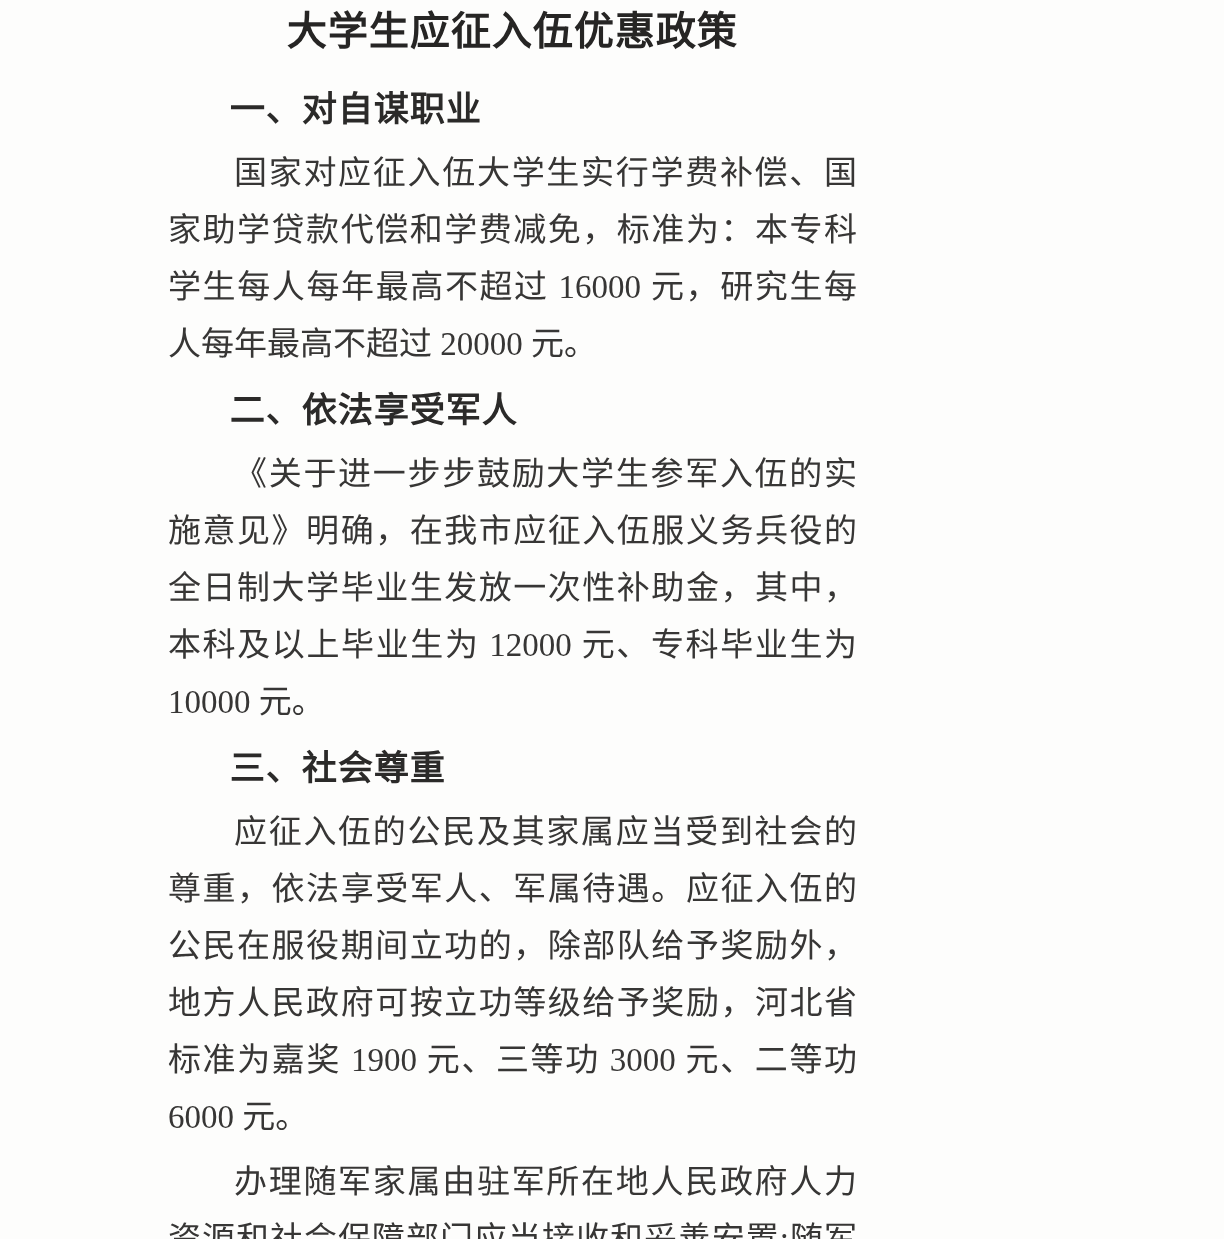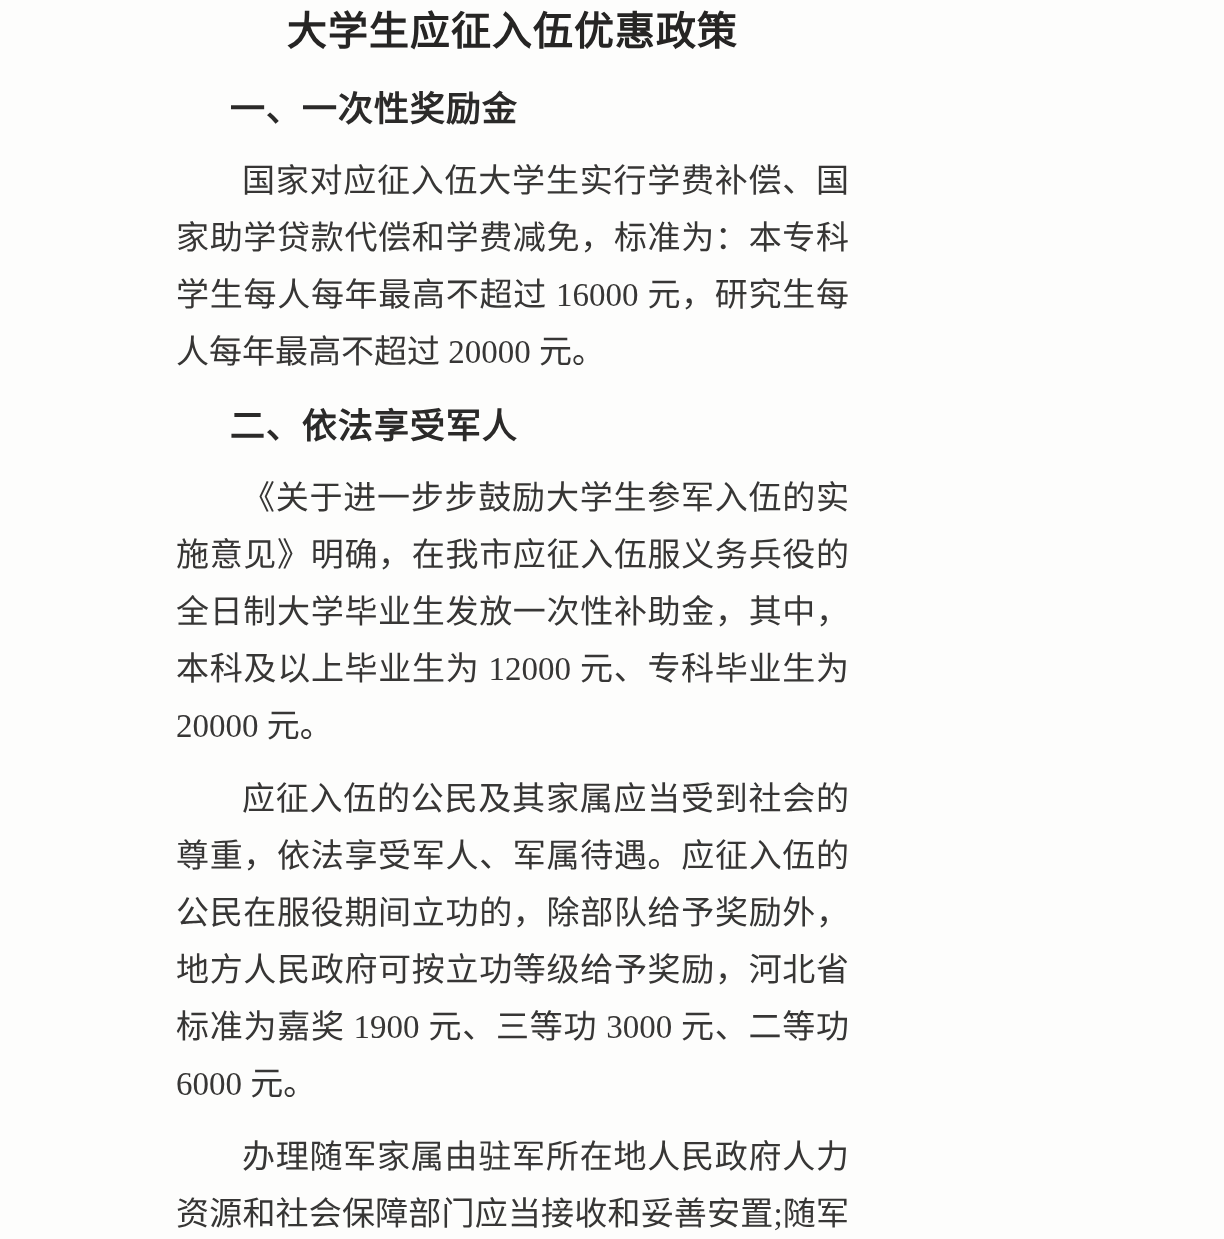--- a/index.html
+++ b/index.html
@@ -35,45 +35,46 @@
     margin: 5px 0 0 0;
     font-family: "Liberation Sans", "DejaVu Sans", sans-serif;
     font-weight: bold;
     font-size: 35px;
     line-height: 57px;
     text-indent: 2em;
     letter-spacing: 1px;
     color: #2b2a29;
   }
   .para {
-    margin: 16px;
+    margin: 8px;
     font-family: "Liberation Serif", "DejaVu Serif", serif;
     font-size: 33px;
     line-height: 57px;
     text-indent: 2em;
     text-align: justify;
     text-justify: inter-character;
     color: #373635;
   }
 </style>
 </head>
 <body>
 
 <div class="page">
 
   <h1 class="doc-title">大学生应征入伍优惠政策</h1>
 
   <section class="section">
-    <h2 class="section-heading">一、一次性奖励金</h2>
+    <h2 class="section-heading">一、对自谋职业</h2>
     <p class="para">国家对应征入伍大学生实行学费补偿、国家助学贷款代偿和学费减免，标准为：本专科学生每人每年最高不超过 16000 元，研究生每人每年最高不超过 20000 元。</p>
   </section>
 
   <section class="section">
     <h2 class="section-heading">二、依法享受军人</h2>
-    <p class="para">《关于进一步步鼓励大学生参军入伍的实施意见》明确，在我市应征入伍服义务兵役的全日制大学毕业生发放一次性补助金，其中，本科及以上毕业生为 12000 元、专科毕业生为 20000 元。</p>
+    <p class="para">《关于进一步步鼓励大学生参军入伍的实施意见》明确，在我市应征入伍服义务兵役的全日制大学毕业生发放一次性补助金，其中，本科及以上毕业生为 12000 元、专科毕业生为 10000 元。</p>
   </section>
 
   <section class="section">
+    <h2 class="section-heading">三、社会尊重</h2>
     <p class="para">应征入伍的公民及其家属应当受到社会的尊重，依法享受军人、军属待遇。应征入伍的公民在服役期间立功的，除部队给予奖励外，地方人民政府可按立功等级给予奖励，河北省标准为嘉奖 1900 元、三等功 3000 元、二等功 6000 元。</p>
     <p class="para">办理随军家属由驻军所在地人民政府人力资源和社会保障部门应当接收和妥善安置;随军前没有工作单位的，驻军所在地人民政府应当根据本人的实际情况作出相应安置;对自谋职业</p>
   </section>
 
 </div>
 
 </body></html>

